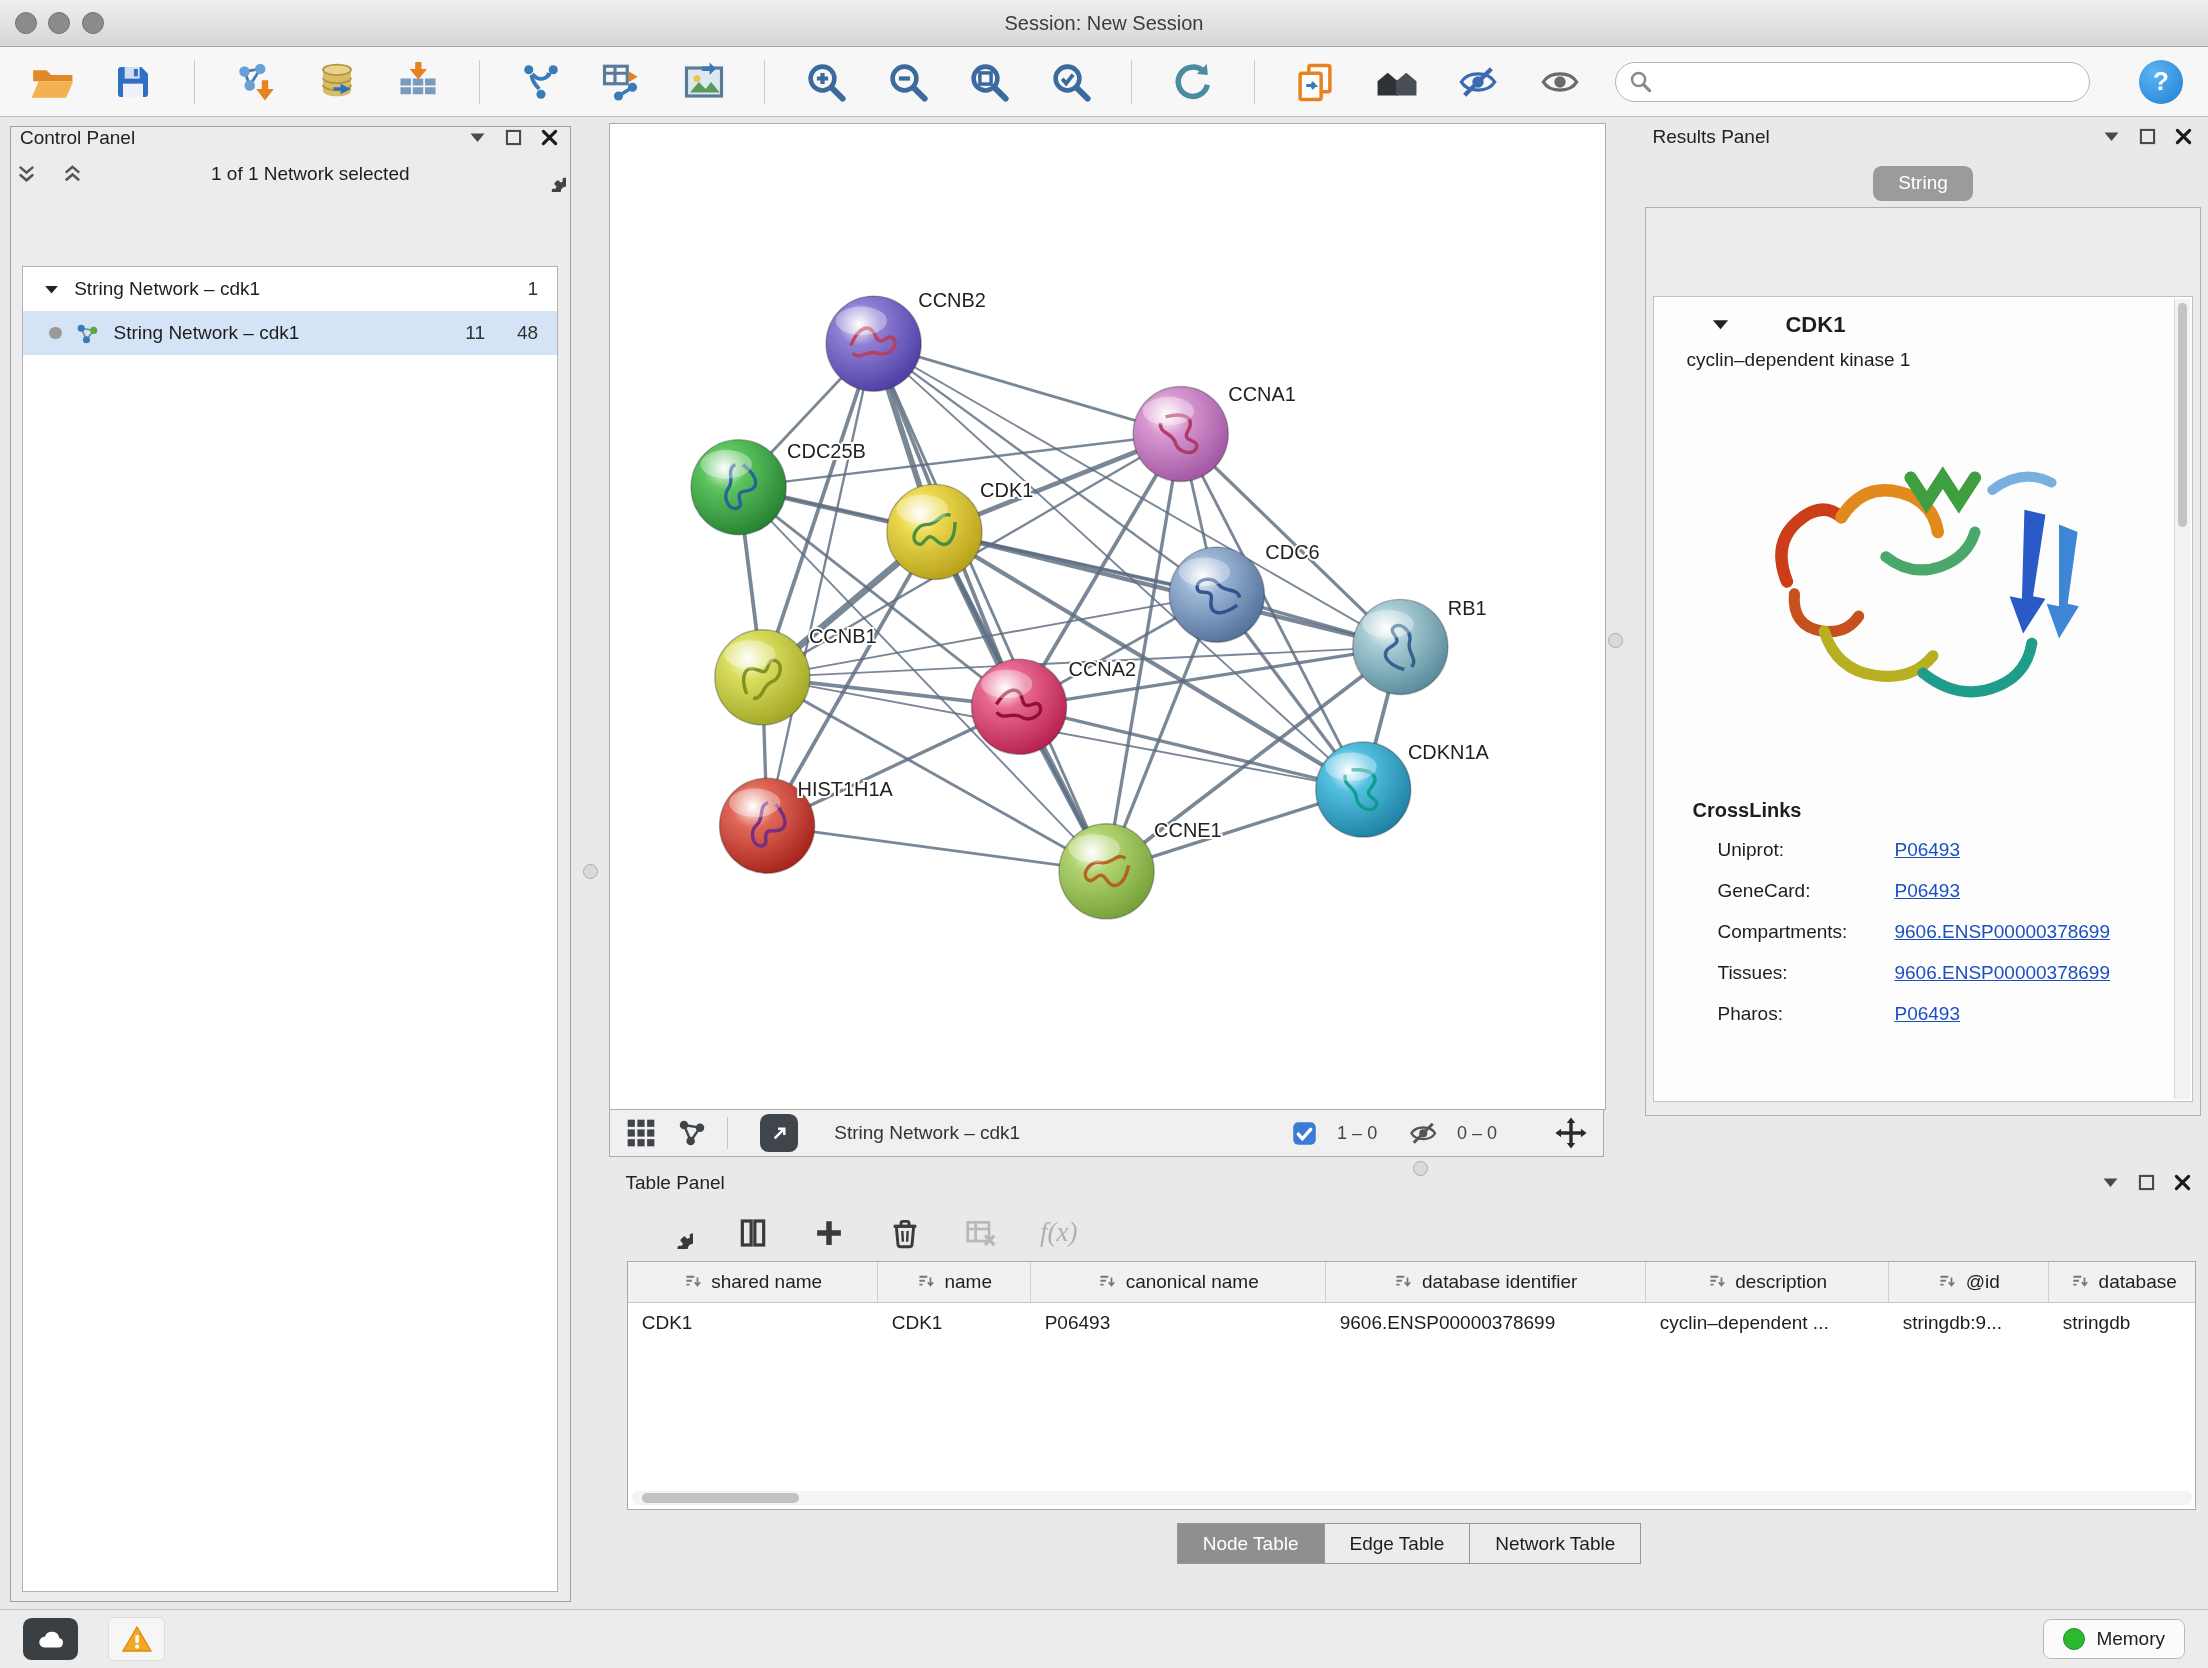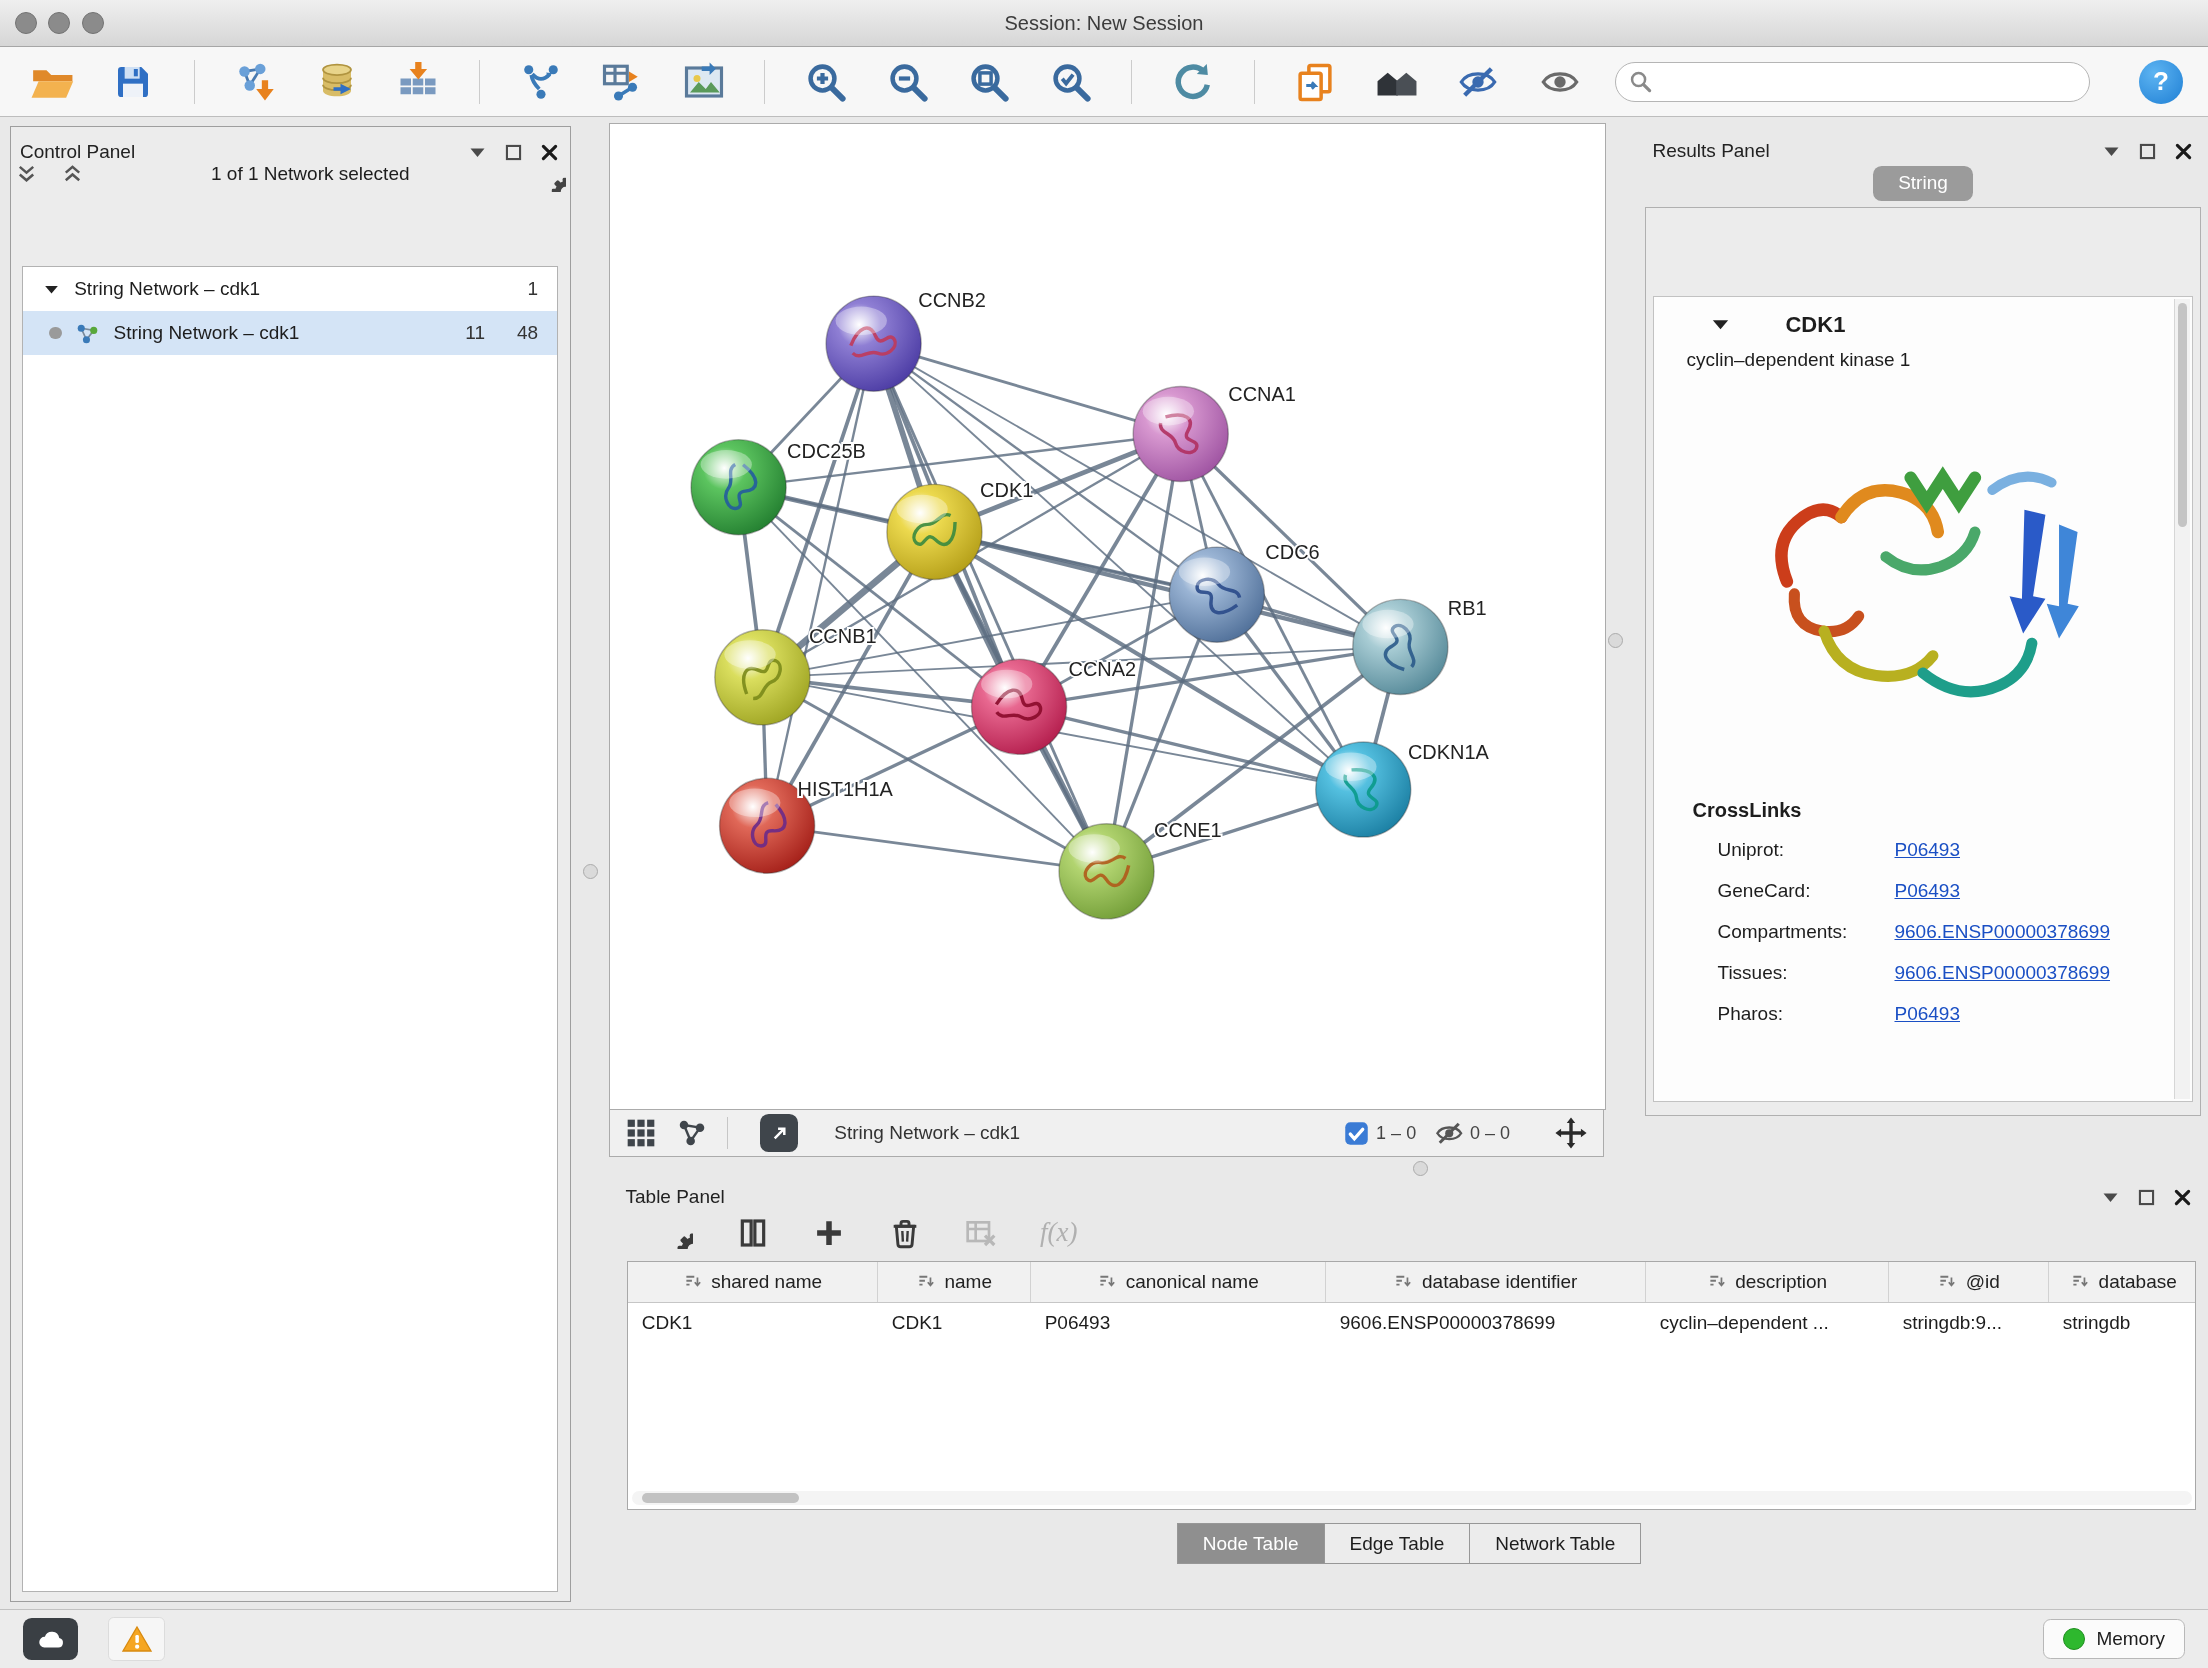--- a/index.html
+++ b/index.html
@@ -21,21 +21,21 @@
            border-bottom:1px solid #bdbdbd;display:flex;align-items:center;padding:0 25px;box-sizing:border-box;gap:28.5px;}
   .tb-btn{width:53px;height:53px;display:flex;align-items:center;justify-content:center;flex:0 0 auto;}
   .tb-sep{width:1px;height:44px;background:#cccccc;flex:0 0 auto;margin:0 5.7px;}
   .search-wrap{margin-left:auto;display:flex;align-items:center;width:476px;height:40px;background:#fff;
                border:1px solid #b5b5b5;border-radius:20px;padding:0 13.3px;box-sizing:border-box;gap:9.5px;}
   .search-wrap input{border:none;outline:none;flex:1;font-size:19px;font-family:"Liberation Sans",sans-serif;background:transparent;}
   .help-btn{width:44px;height:44px;border-radius:50%;background:radial-gradient(circle at 35% 30%,#5db4f2,#1f7fd4);
             color:#fff;font-size:26px;font-weight:bold;margin-left:21px;display:flex;align-items:center;justify-content:center;}
 
   
-  .panel-header{display:flex;align-items:flex-end;height:36px;padding:0 9.5px;font-size:19px;color:#222;}
+  .panel-header{display:flex;align-items:flex-start;height:36px;padding:0 9.5px;font-size:19px;color:#222;}
   .ph-icons{margin-left:auto;display:flex;align-items:center;gap:15px;}
   .ph-icons .ic{width:21px;height:21px;color:#4a4a4a;}
   .ph-icons .ic.close{color:#1a1a1a;}
 
   
   #control-panel{position:absolute;left:9.5px;top:126px;width:561px;height:1476px;
                  border:1px solid #9e9e9e;background:#ececec;box-sizing:border-box;}
   .cp-tabs{display:flex;margin:3.8px 0 0 61px;}
   .cp-tab{padding:7.6px 27px;border:1px solid #8f8f8f;border-right-width:0;background:linear-gradient(#f2f2f2,#e2e2e2);font-size:19px;}
   .cp-tab:last-child{border-right-width:1px;}
@@ -48,21 +48,21 @@
   .tree-count{margin-left:auto;display:flex;gap:32px;color:#333;}
 
   
   #network-view{position:absolute;left:609px;top:123px;width:995px;height:985px;background:#fff;
                 border:1px solid #ababab;box-sizing:content-box;}
   .node-label{font-size:21px;fill:#222;paint-order:stroke;stroke:#ffffff;stroke-width:4px;font-family:"Liberation Sans",sans-serif;}
   #network-footer{position:absolute;left:609px;top:1109px;width:995px;height:48px;background:#f0f0f0;
                   border:1px solid #ababab;box-sizing:border-box;display:flex;align-items:center;padding:0 15px;gap:19px;}
   .nf-export{width:38px;height:38px;border-radius:8.6px;background:#3f454b;display:flex;align-items:center;justify-content:center;margin-left:13.3px;}
   .nf-title{margin-left:17px;font-size:19px;color:#333;}
-  .nf-right{margin-left:auto;display:flex;align-items:center;gap:6px;color:#444;}
+  .nf-right{margin-left:auto;display:flex;align-items:center;gap:19px;color:#444;}
   .nf-count{font-size:18px;color:#444;}
 
   
   #results-panel{position:absolute;left:1643px;top:126px;width:560px;height:1031px;}
   .rp-tabrow{display:flex;justify-content:center;margin:3.8px 0 5.7px 0;}
   .rp-tab{background:#9b9b9b;color:#fff;border-radius:8.6px;padding:6.7px 25px;font-size:19px;}
   .rp-box{position:relative;margin:0 1.9px;border:1px solid #b0b0b0;background:#ececec;height:909px;box-sizing:border-box;}
   .rp-buttons{display:flex;justify-content:center;gap:42px;padding:21px 0 17px 0;}
   .rp-btn{background:linear-gradient(#fdfdfd,#e4e4e4);border:1px solid #a8a8a8;border-radius:6.7px;
           padding:7.6px 28.5px;font-size:19px;}

